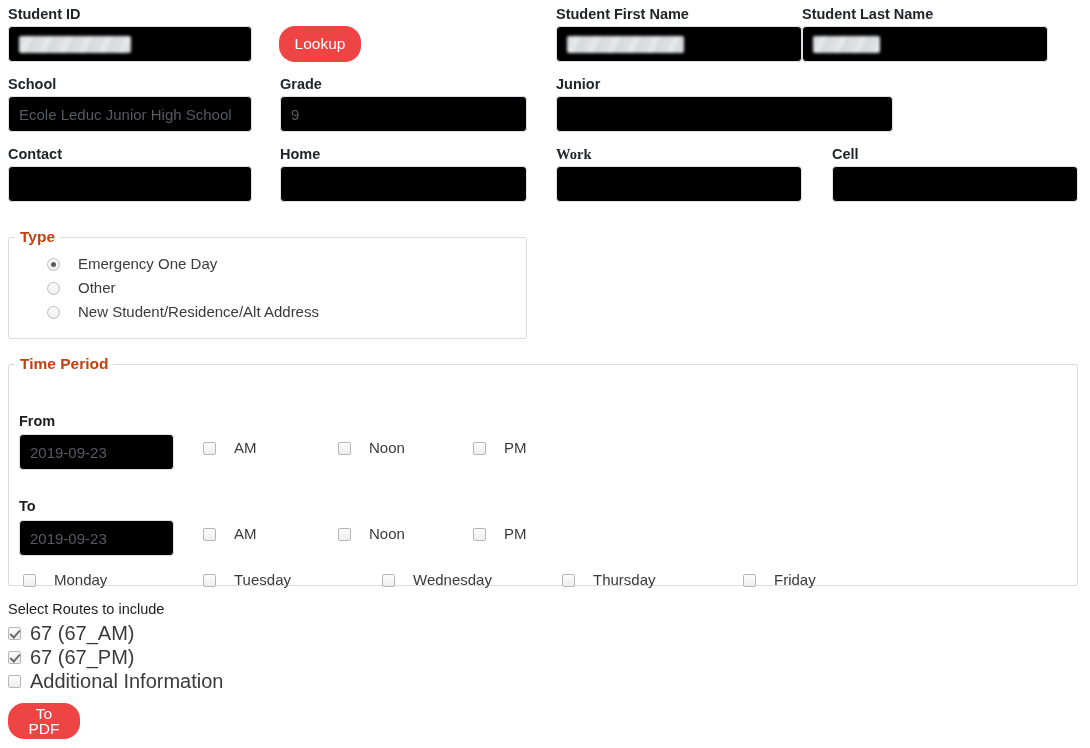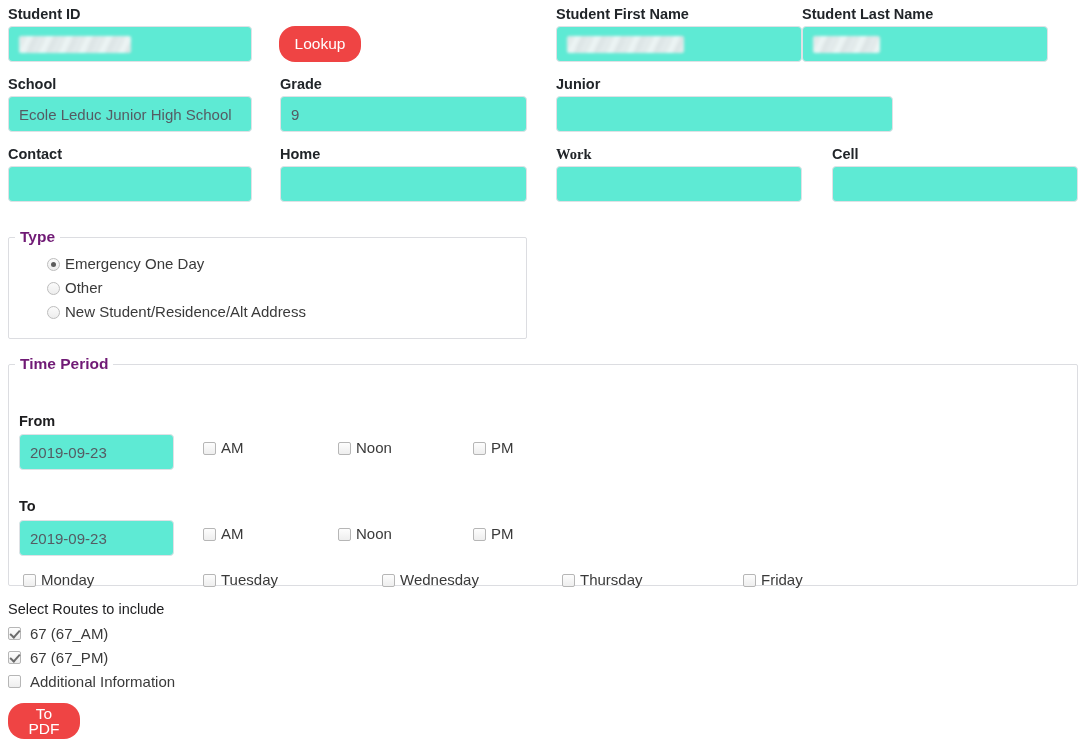--- a/index.html
+++ b/index.html
@@ -28,21 +28,21 @@
     line-height: 18px;
     margin: 0 0 3px 0;
     white-space: nowrap;
   }
 
   
   .txt {
     height: 36px;
     border: 1px solid #dfe1e5;
     border-radius: 4px;
-    background: #5eead4;
+    background: #000000;
     font-family: "Liberation Sans", sans-serif;
     font-size: 15px;
     color: #555b63;
     padding: 0 10px;
     display: flex;
     align-items: center;
     overflow: hidden;
     white-space: nowrap;
   }
   .txt.empty { color: transparent; }
@@ -83,21 +83,21 @@
   fieldset.box {
     border: 1px solid #dcdde1;
     border-radius: 2px;
     margin: 0;
     padding: 0;
     position: absolute;
   }
   fieldset.box > legend {
     font-weight: bold;
     font-size: 15.5px;
-    color: #701a75;
+    color: #c2410c;
     padding: 0 5px;
     margin-left: 6px;
   }
 
   
   .cb {
     width: 13px;
     height: 13px;
     border: 1px solid #b6b6b6;
     border-radius: 2px;
@@ -136,21 +136,21 @@
     top: 3px;
     width: 5px;
     height: 5px;
     border-radius: 50%;
     background: #5c5c5c;
   }
 
   .opt {
     display: flex;
     align-items: center;
-    gap: 5px;
+    gap: 18px;
     font-size: 15px;
     color: #3a3a3a;
     white-space: nowrap;
   }
   .opt .lbl { line-height: 16px; cursor: default; }
 
   .sub-label {
     font-weight: bold;
     font-size: 14.5px;
     color: #1d1d1f;
@@ -160,21 +160,21 @@
   .routes-title {
     font-weight: normal;
     font-size: 14.5px;
     color: #1d1d1f;
   }
   .route-row {
     display: flex;
     align-items: center;
     gap: 9px;
     height: 24px;
-    font-size: 15px;
+    font-size: 20px;
     color: #3a3a3a;
     white-space: nowrap;
   }
 </style>
 </head>
 <body>
 
 <div class="page">
 
   <div class="abs" style="left:8px; top:5px; width:244px;">

